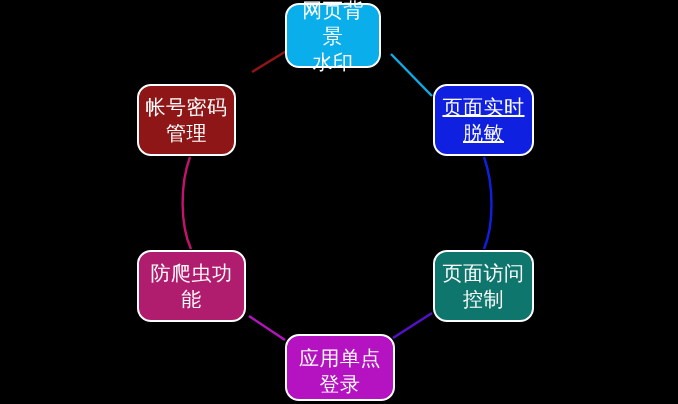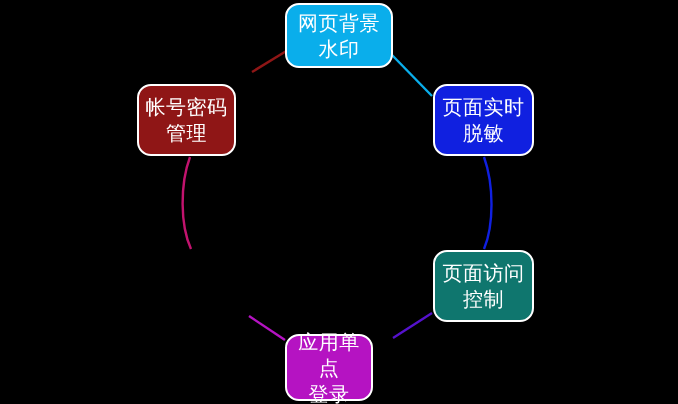--- a/index.html
+++ b/index.html
@@ -52,39 +52,43 @@
 
   <svg id="edges" viewBox="0 0 678 404" xmlns="http://www.w3.org/2000/svg">
     <path d="M 252 72 L 288 50" fill="none" stroke="#8f1616" stroke-width="2.4"></path>
     <path d="M 391 54 L 432 96" fill="none" stroke="#0aaeeb" stroke-width="2.4"></path>
     <path d="M 484 157 C 494 185, 494 225, 484 249" fill="none" stroke="#1020e0" stroke-width="2.4"></path>
     <path d="M 432 313 L 393 338" fill="none" stroke="#5512cc" stroke-width="2.4"></path>
     <path d="M 285 340 L 249 316" fill="none" stroke="#b513c2" stroke-width="2.4"></path>
     <path d="M 191 249 C 180 225, 180 184, 190 157" fill="none" stroke="#c2136e" stroke-width="2.4"></path>
   </svg>
 
-  <div class="node" style="left: 285px; top: 3px; width: 108px; height: 65px; background: rgb(10, 174, 235);">
+  <div class="node" style="left: 285px; top: 3px; width: 96px; height: 65px; background: rgb(10, 174, 235);">
     <span class="label">网页背景
 水印</span>
   </div>
 
-  <div class="node" style="left: 433px; top: 84px; width: 101px; height: 72px; background: rgb(16, 32, 224);">
+  <div class="node" style="left: 433px; top: 84px; width: 101px; height: 72px; background: rgb(16, 32, 224); text-decoration: underline;">
     <span class="label">页面实时
 脱敏</span>
   </div>
 
   <div class="node" style="left: 433px; top: 250px; width: 101px; height: 72px; background: #0f766e;">
     <span class="label">页面访问
 控制</span>
   </div>
 
-  <div class="node" style="left: 285px; top: 334px; width: 88px; height: 67px; background: rgb(181, 19, 194);">
+  <div class="node" style="left: 285px; top: 334px; width: 110px; height: 67px; background: rgb(181, 19, 194); align-items: flex-end;">
     <span class="label">应用单点
 登录</span>
   </div>
 
+  <div class="node" style="left: 137px; top: 250px; width: 109px; height: 72px; background: rgb(177, 29, 110);">
+    <span class="label">防爬虫功
+能</span>
+  </div>
 
   <div class="node" style="left: 137px; top: 84px; width: 99px; height: 72px; background: rgb(143, 22, 22);">
     <span class="label">帐号密码
 管理</span>
   </div>
 
 </div>
 
 </body></html>

